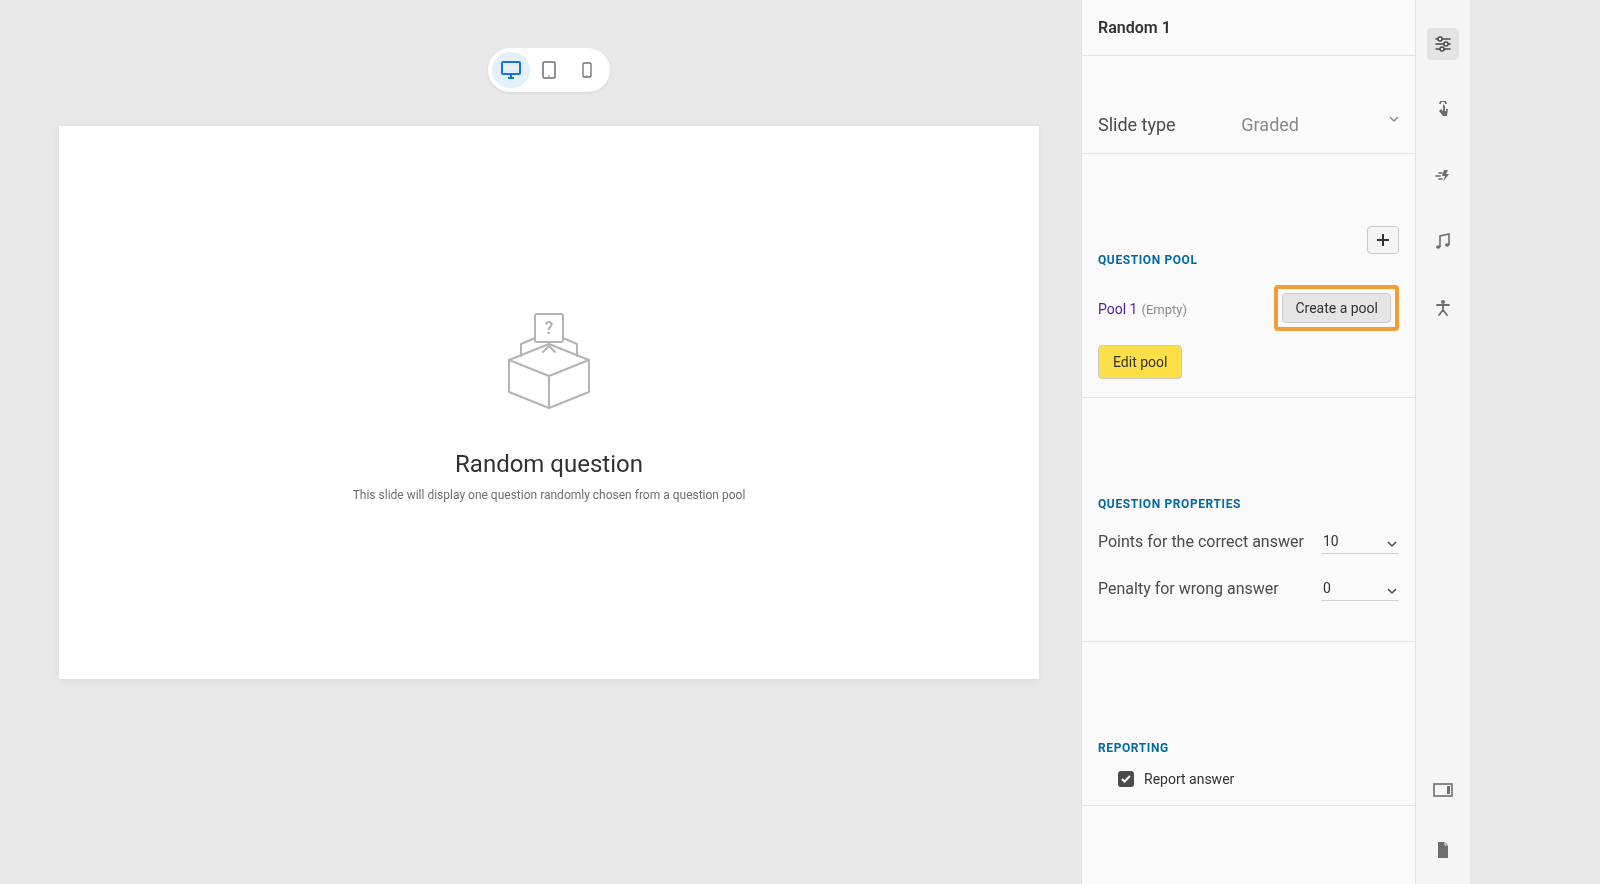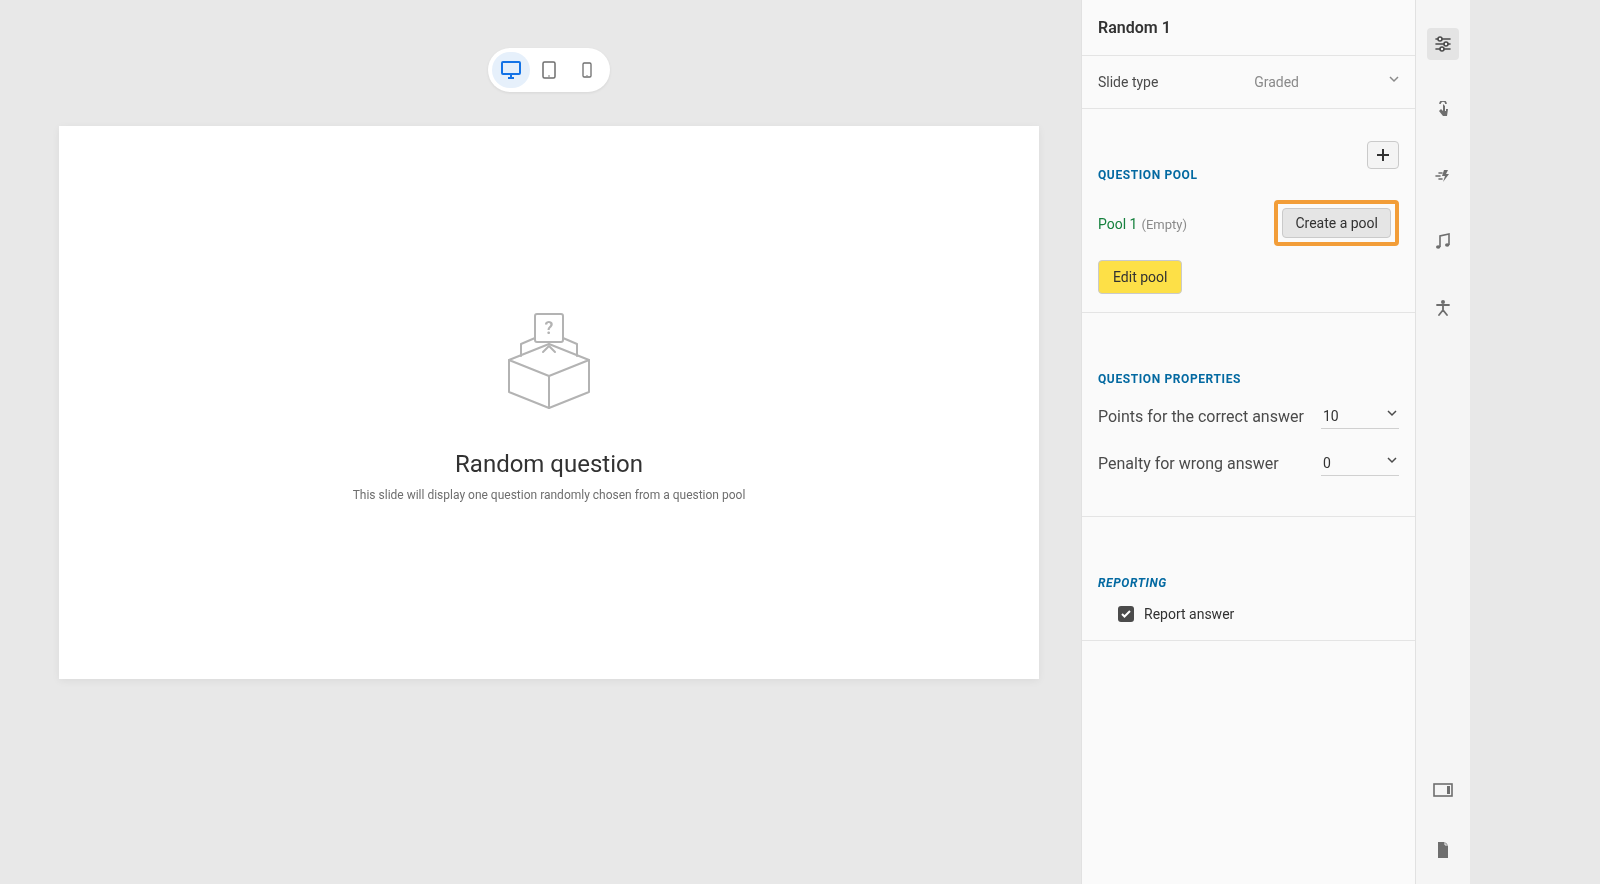--- a/index.html
+++ b/index.html
@@ -75,35 +75,36 @@
       font-size: 12px;
       color: #6e6e6e;
     }
     .properties-panel {
       width: 335px;
       background: #fafafa;
       border-left: 1px solid #e1e1e1;
       border-right: 1px solid #e1e1e1;
       display: flex;
       flex-direction: column;
+      gap: 40px;
     }
     .panel-section {
       border-bottom: 1px solid #e4e4e4;
       padding: 18px 16px;
     }
     .panel-title {
       font-size: 16px;
       color: #323232;
       font-weight: 600;
     }
     .row {
       display: flex;
       align-items: center;
       justify-content: space-between;
-      font-size: 14px;
+      font-size: 18px;
       color: #323232;
     }
     .row-label {
       color: #4b4b4b;
     }
     .dropdown-placeholder {
       display: flex;
       align-items: flex-start;
       gap: 90px;
       color: #8a8a8a;
@@ -141,21 +142,21 @@
       cursor: pointer;
     }
     .pool-row {
       display: flex;
       align-items: center;
       justify-content: space-between;
       margin-bottom: 14px;
     }
     .pool-name {
       font-size: 14px;
-      color: #15803d;
+      color: #4c1d95;
     }
     .pool-empty {
       color: #8a8a8a;
       font-size: 13px;
     }
     .create-pool-highlight {
       border: 4px solid #f29d38;
       border-radius: 4px;
       padding: 4px;
     }
@@ -172,21 +173,21 @@
       background: #fde047;
       border: 1px solid #cacaca;
       padding: 8px 14px;
       font-size: 14px;
       color: #323232;
       border-radius: 4px;
       cursor: pointer;
     }
     .number-dropdown {
       display: flex;
-      align-items: flex-start;
+      align-items: flex-end;
       justify-content: space-between;
       width: 78px;
       border-bottom: 1px solid #d0d0d0;
       padding: 4px 2px;
       font-size: 14px;
       color: #323232;
       cursor: pointer;
     }
     .property-row {
       display: flex;
@@ -353,21 +354,21 @@
       <div class="number-dropdown">
         <span>0</span>
         <svg class="chevron" viewBox="0 0 10 10">
             <path d="M1 3 L5 7 L9 3" fill="none" stroke="#4b4b4b" stroke-width="1.5"></path>
           </svg>
       </div>
     </div>
   </div>
 
   <div class="panel-section" style="border-bottom:1px solid #e4e4e4;">
-    <div class="section-header" style="margin-bottom:16px;font-style:italic;">
+    <div class="section-header" style="margin-bottom:16px;">
       <span class="section-header-title">REPORTING</span>
     </div>
     <div class="checkbox-row">
       <div class="checkbox">
         <svg width="10" height="8" viewBox="0 0 10 8">
             <path d="M1 4 L3.5 6.5 L9 1" fill="none" stroke="#fff" stroke-width="2"></path>
           </svg>
       </div>
       <span style="font-size:14px;color:#323232;">Report answer</span>
     </div>

